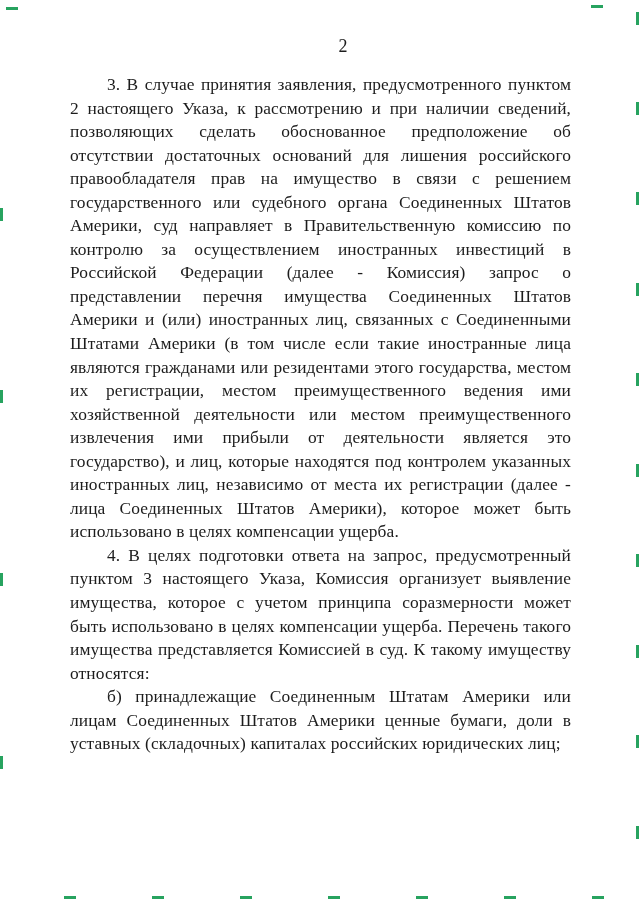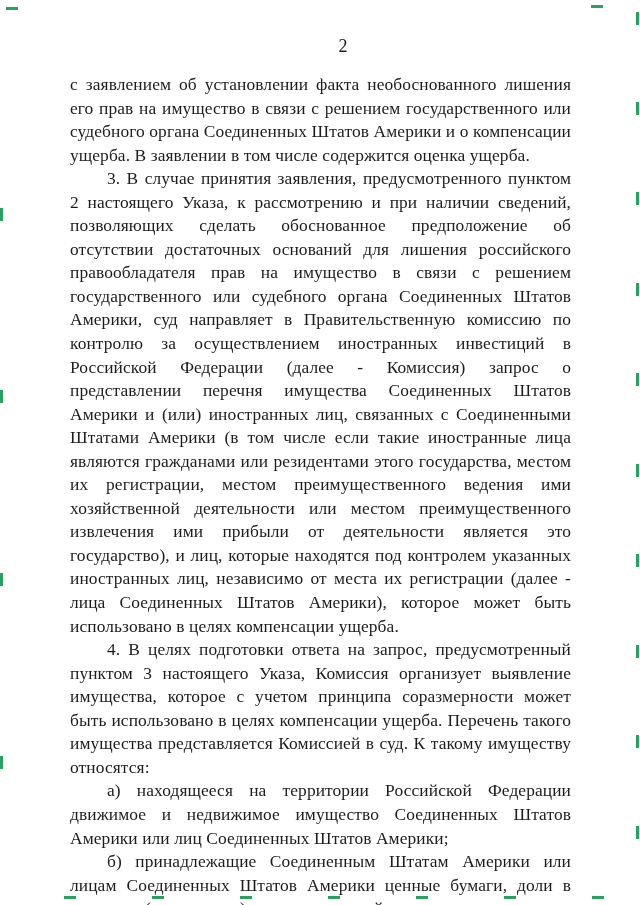--- a/index.html
+++ b/index.html
@@ -52,24 +52,22 @@
   .em.h { width: 12px; height: 3px; }
 </style>
 </head>
 <body>
 
 <div class="page">
 
   <div class="page-number">2</div>
 
   <div class="body-text">
-    <p class="para no-indent">с заявлением об установлении факта необоснованного лишения его прав на имущество в связи с решением государственного или судебного органа Соединенных Штатов Америки и о компенсации ущерба. В заявлении в том числе содержится оценка ущерба.</p>
     <p class="para">3. В случае принятия заявления, предусмотренного пунктом 2 настоящего Указа, к рассмотрению и при наличии сведений, позволяющих сделать обоснованное предположение об отсутствии достаточных оснований для лишения российского правообладателя прав на имущество в связи с решением государственного или судебного органа Соединенных Штатов Америки, суд направляет в Правительственную комиссию по контролю за осуществлением иностранных инвестиций в Российской Федерации (далее - Комиссия) запрос о представлении перечня имущества Соединенных Штатов Америки и (или) иностранных лиц, связанных с Соединенными Штатами Америки (в том числе если такие иностранные лица являются гражданами или резидентами этого государства, местом их регистрации, местом преимущественного ведения ими хозяйственной деятельности или местом преимущественного извлечения ими прибыли от деятельности является это государство), и лиц, которые находятся под контролем указанных иностранных лиц, независимо от места их регистрации (далее - лица Соединенных Штатов Америки), которое может быть использовано в целях компенсации ущерба.</p>
     <p class="para">4. В целях подготовки ответа на запрос, предусмотренный пунктом 3 настоящего Указа, Комиссия организует выявление имущества, которое с учетом принципа соразмерности может быть использовано в целях компенсации ущерба. Перечень такого имущества представляется Комиссией в суд.  К такому имуществу относятся:</p>
-    <p class="para">а) находящееся на территории Российской Федерации движимое и недвижимое имущество Соединенных Штатов Америки или лиц Соединенных Штатов Америки;</p>
     <p class="para">б) принадлежащие Соединенным Штатам Америки или лицам Соединенных Штатов Америки ценные бумаги, доли в уставных (складочных) капиталах российских юридических лиц;</p>
 
   </div>
 
   <div>
     <i class="em h" style="left:6px;   top:7px;"></i>
     <i class="em h" style="left:591px; top:5px;"></i>
 
     <i class="em v" style="left:0;     top:208px;"></i>
     <i class="em v" style="left:0;     top:390px;"></i>

